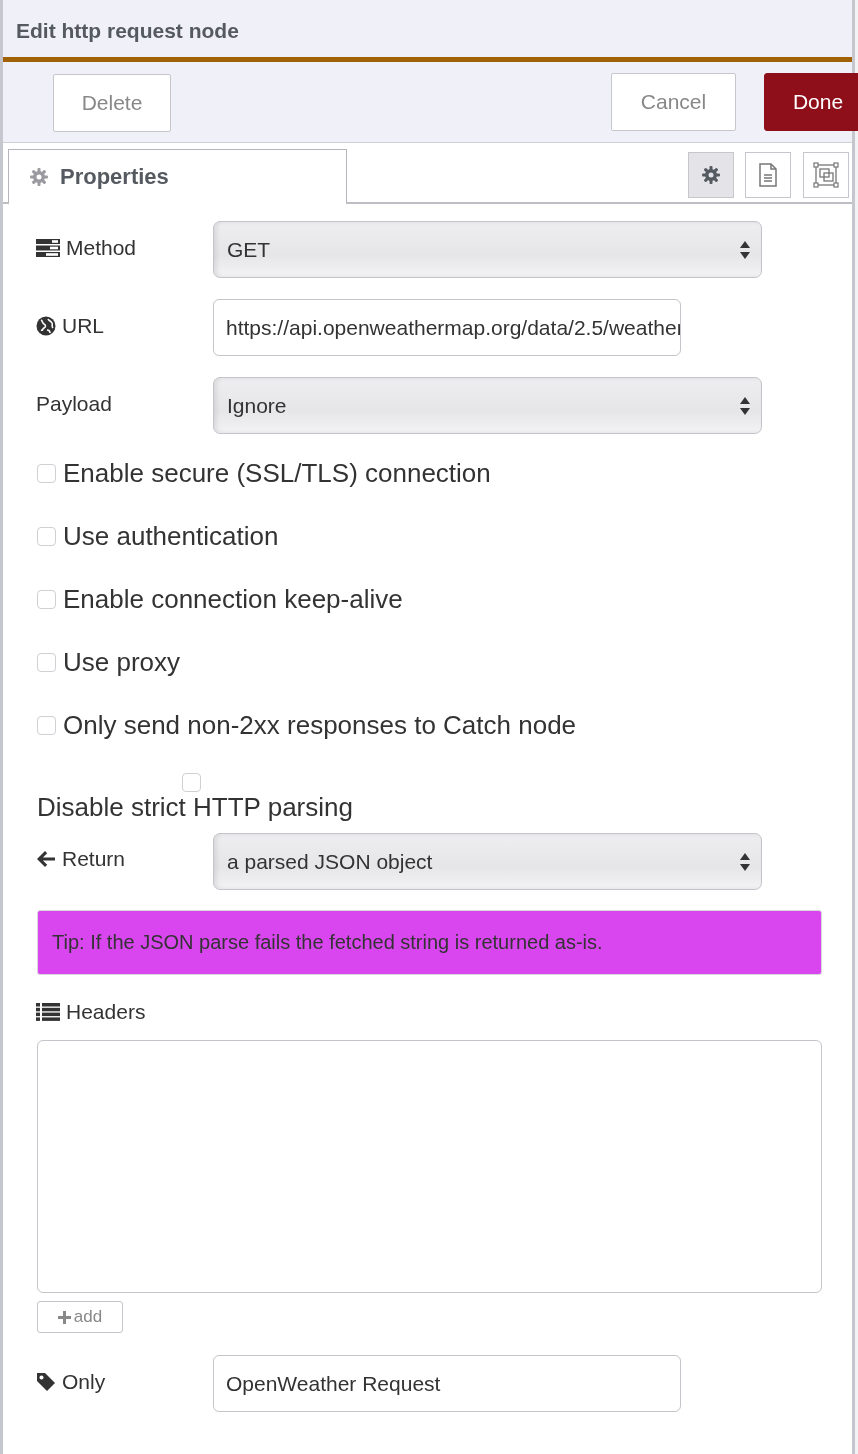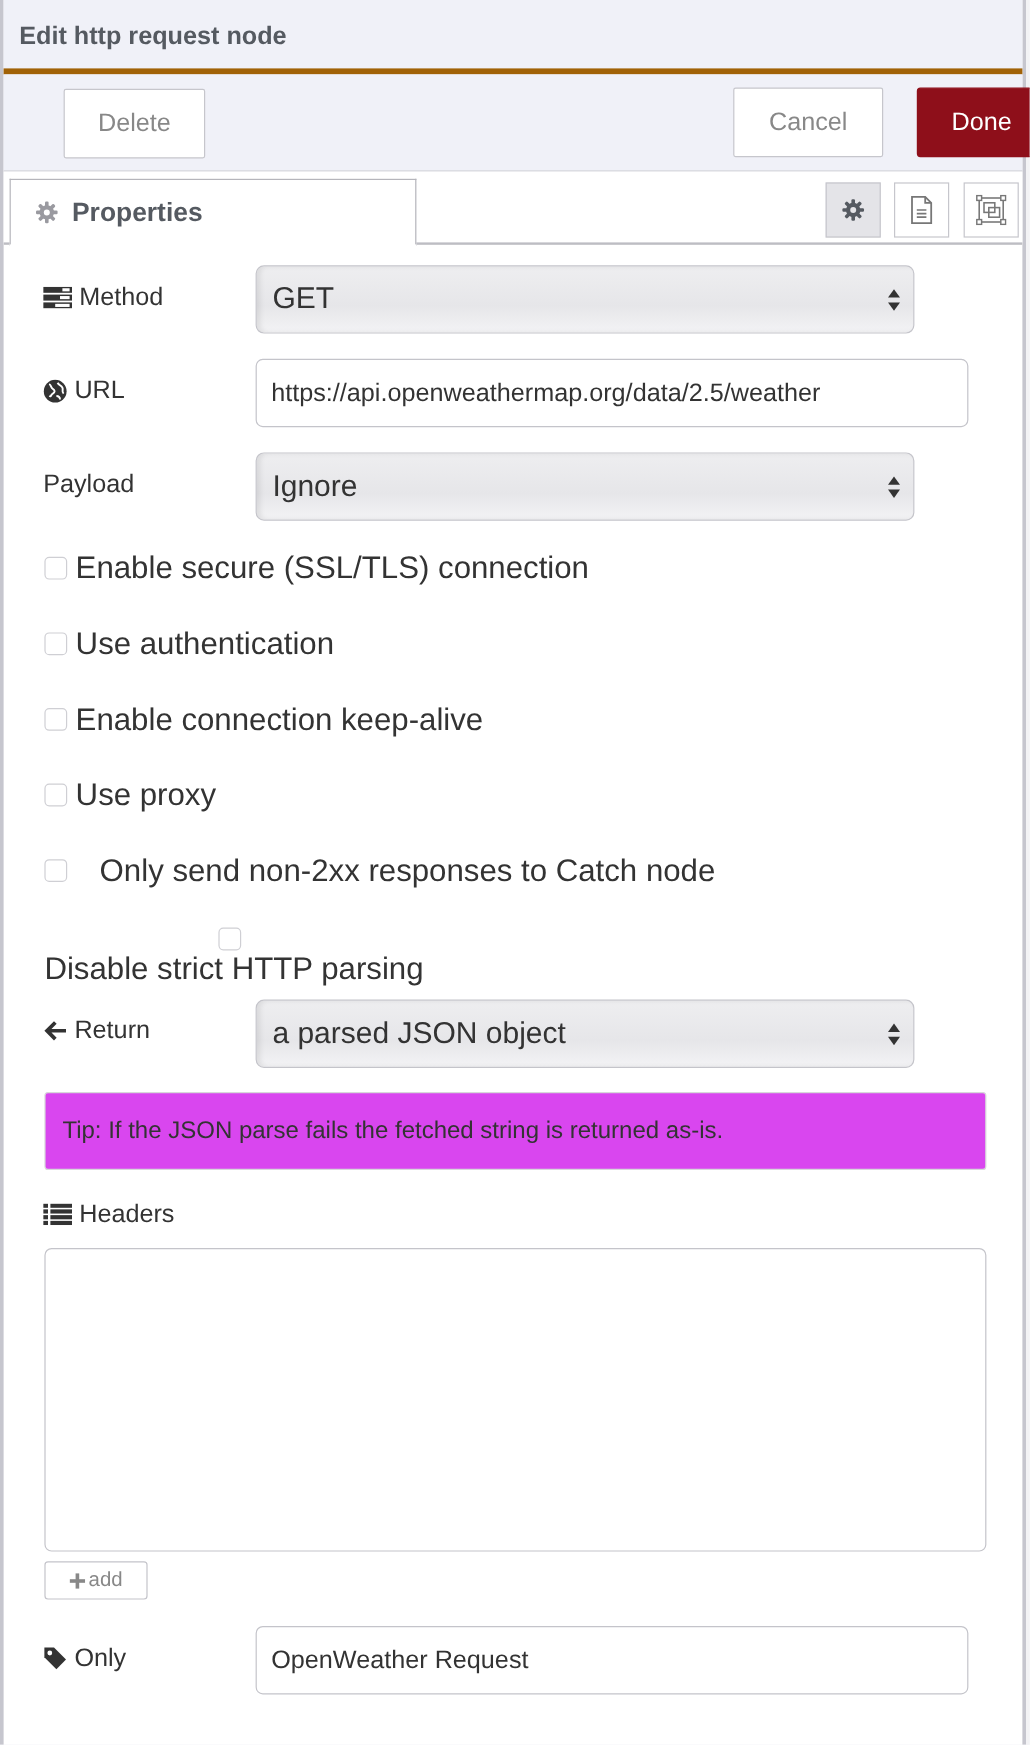--- a/index.html
+++ b/index.html
@@ -25,24 +25,24 @@
   .icon-tab { position: absolute; top: 9px; width: 46px; height: 46px; border: 1px solid #c6c6cc; background: #fff; display: flex; align-items: center; justify-content: center; cursor: pointer; }
   .icon-tab.active { background: #e4e4e8; }
   .icon-tab.t1 { left: 685px; }
   .icon-tab.t2 { left: 742px; }
   .icon-tab.t3 { left: 800px; }
 
   .form { position: absolute; left: 0; top: 204px; width: 100%; }
   .row-label { position: absolute; left: 33px; font-size: 21px; color: #333; display: flex; align-items: center; }
   .row-label svg { margin-right: 6px; }
 
-  .select { position: absolute; left: 210px; width: 549px; height: 57px; border: 1px solid #c4c4ca; border-radius: 7px; background: linear-gradient(#eeeef0, #e6e6e9 60%, #f3f3f5); box-shadow: inset 3px 0 4px rgba(0,0,0,0.08); display: flex; align-items: center; padding-left: 13px; font-size: 25px; color: #333; cursor: pointer; }
+  .select { position: absolute; left: 210px; width: 549px; height: 57px; border: 1px solid #c4c4ca; border-radius: 7px; background: linear-gradient(#eeeef0, #e6e6e9 60%, #f3f3f5); box-shadow: inset 3px 0 4px rgba(0,0,0,0.08); display: flex; align-items: center; padding-left: 13px; font-size: 21px; color: #333; cursor: pointer; }
   .select .arrows { position: absolute; right: 10px; top: 50%; transform: translateY(-50%); width: 12px; height: 20px; }
 
-  .text-input { position: absolute; left: 210px; width: 594px; height: 57px; border: 1px solid #c4c4ca; border-radius: 6px; background: #fff; padding: 16px 12px; font-size: 21px; color: #333; display: flex; align-items: center; overflow: hidden; white-space: nowrap; font-family: "Liberation Sans", sans-serif; }
+  .text-input { position: absolute; left: 210px; width: 468px; height: 57px; border: 1px solid #c4c4ca; border-radius: 6px; background: #fff; padding: 16px 12px; font-size: 21px; color: #333; display: flex; align-items: center; overflow: hidden; white-space: nowrap; font-family: "Liberation Sans", sans-serif; }
 
   .cb-row { position: absolute; left: 34px; display: flex; align-items: center; font-size: 26px; color: #333; cursor: pointer; }
   .cb { width: 19px; height: 19px; border: 1px solid #cfcfd4; border-radius: 4px; background: #fff; margin-right: 7px; }
 
   .tip { position: absolute; left: 34px; top: 706px; width: 785px; height: 65px; background: #d946ef; border: 1px solid #d8d8da; border-radius: 3px; padding-left: 14px; display: flex; align-items: center; font-size: 20px; color: #333; }
 
   .headers-list { position: absolute; left: 34px; top: 836px; width: 785px; height: 253px; border: 1px solid #c4c4ca; border-radius: 6px; background: #fff; }
   .add-btn { position: absolute; left: 34px; top: 1097px; width: 86px; height: 32px; border: 1px solid #c4c4ca; border-radius: 3px; background: #fff; display: flex; align-items: center; justify-content: center; font-size: 17px; color: #888; cursor: pointer; }
   .add-btn svg { margin-right: 3px; }
 </style>
@@ -156,21 +156,21 @@
       <span>Use authentication</span>
     </div>
     <div class="cb-row" style="top:380px;">
       <div class="cb"></div>
       <span>Enable connection keep-alive</span>
     </div>
     <div class="cb-row" style="top:443px;">
       <div class="cb"></div>
       <span>Use proxy</span>
     </div>
-    <div class="cb-row" style="top:506px;gap:20px;">
+    <div class="cb-row" style="top:506px;">
       <div class="cb"></div>
       <span>Only send non-2xx responses to Catch node</span>
     </div>
     <div class="cb-row" style="top:569px;flex-direction:column;">
       <div class="cb"></div>
       <span>Disable strict HTTP parsing</span>
     </div>
 
     <div class="row-label" style="top:643px;">
       <svg width="20" height="18" viewBox="0 0 20 18">

